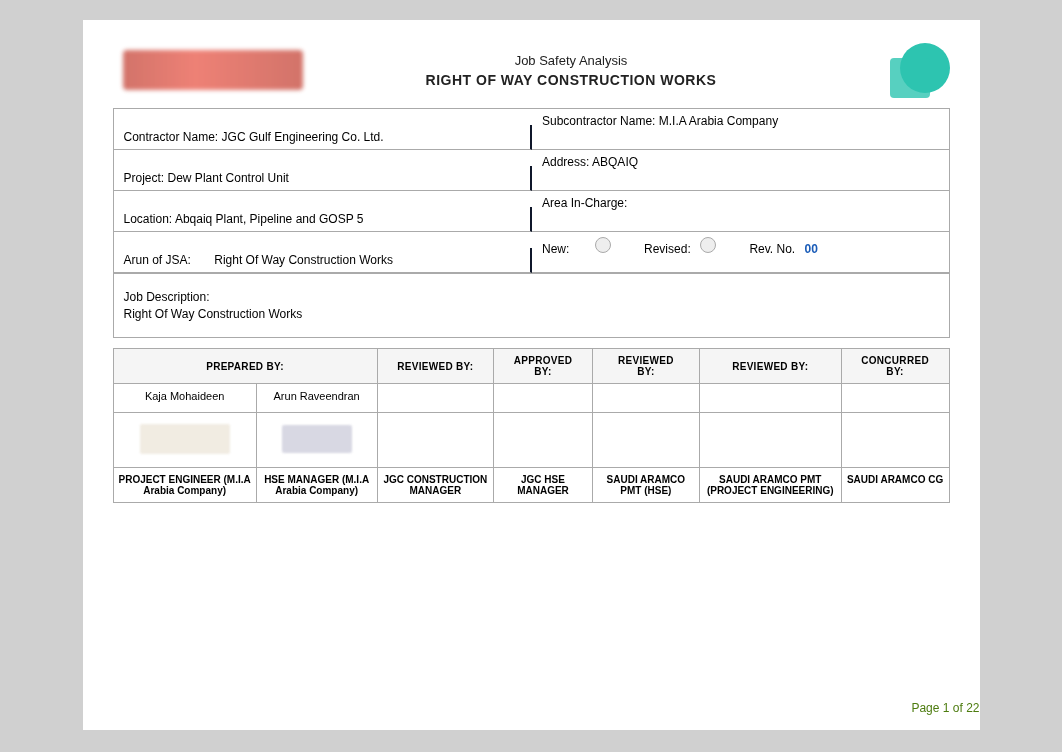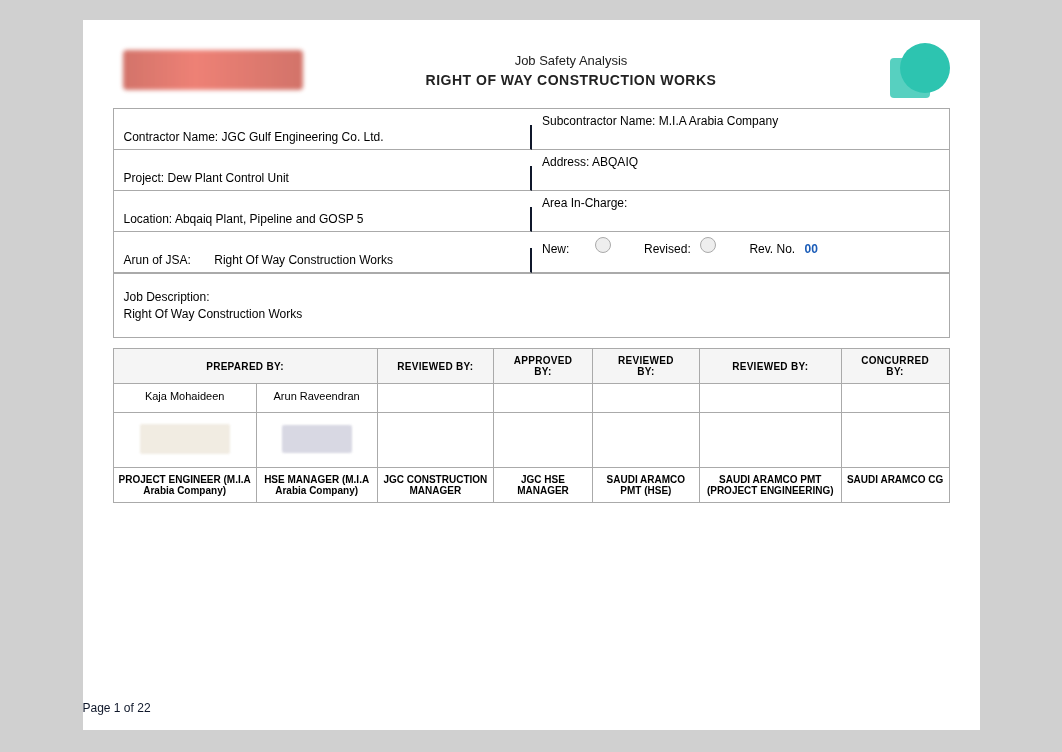--- a/index.html
+++ b/index.html
@@ -150,23 +150,23 @@
     .sig-role {
       font-size: 10px;
       font-weight: bold;
       text-align: center;
     }
     .page-footer {
       position: absolute;
       bottom: 15px;
       left: 0;
       right: 0;
-      text-align: left;
+      text-align: right;
       font-size: 12px;
-      color: #0f172a;
+      color: #4d7c0f;
     }
     .outer-border {
       border: 1px solid #aaa;
       margin-bottom: 10px;
     }
     .half-row {
       display: flex;
     }
     .half-cell {
       flex: 1;

